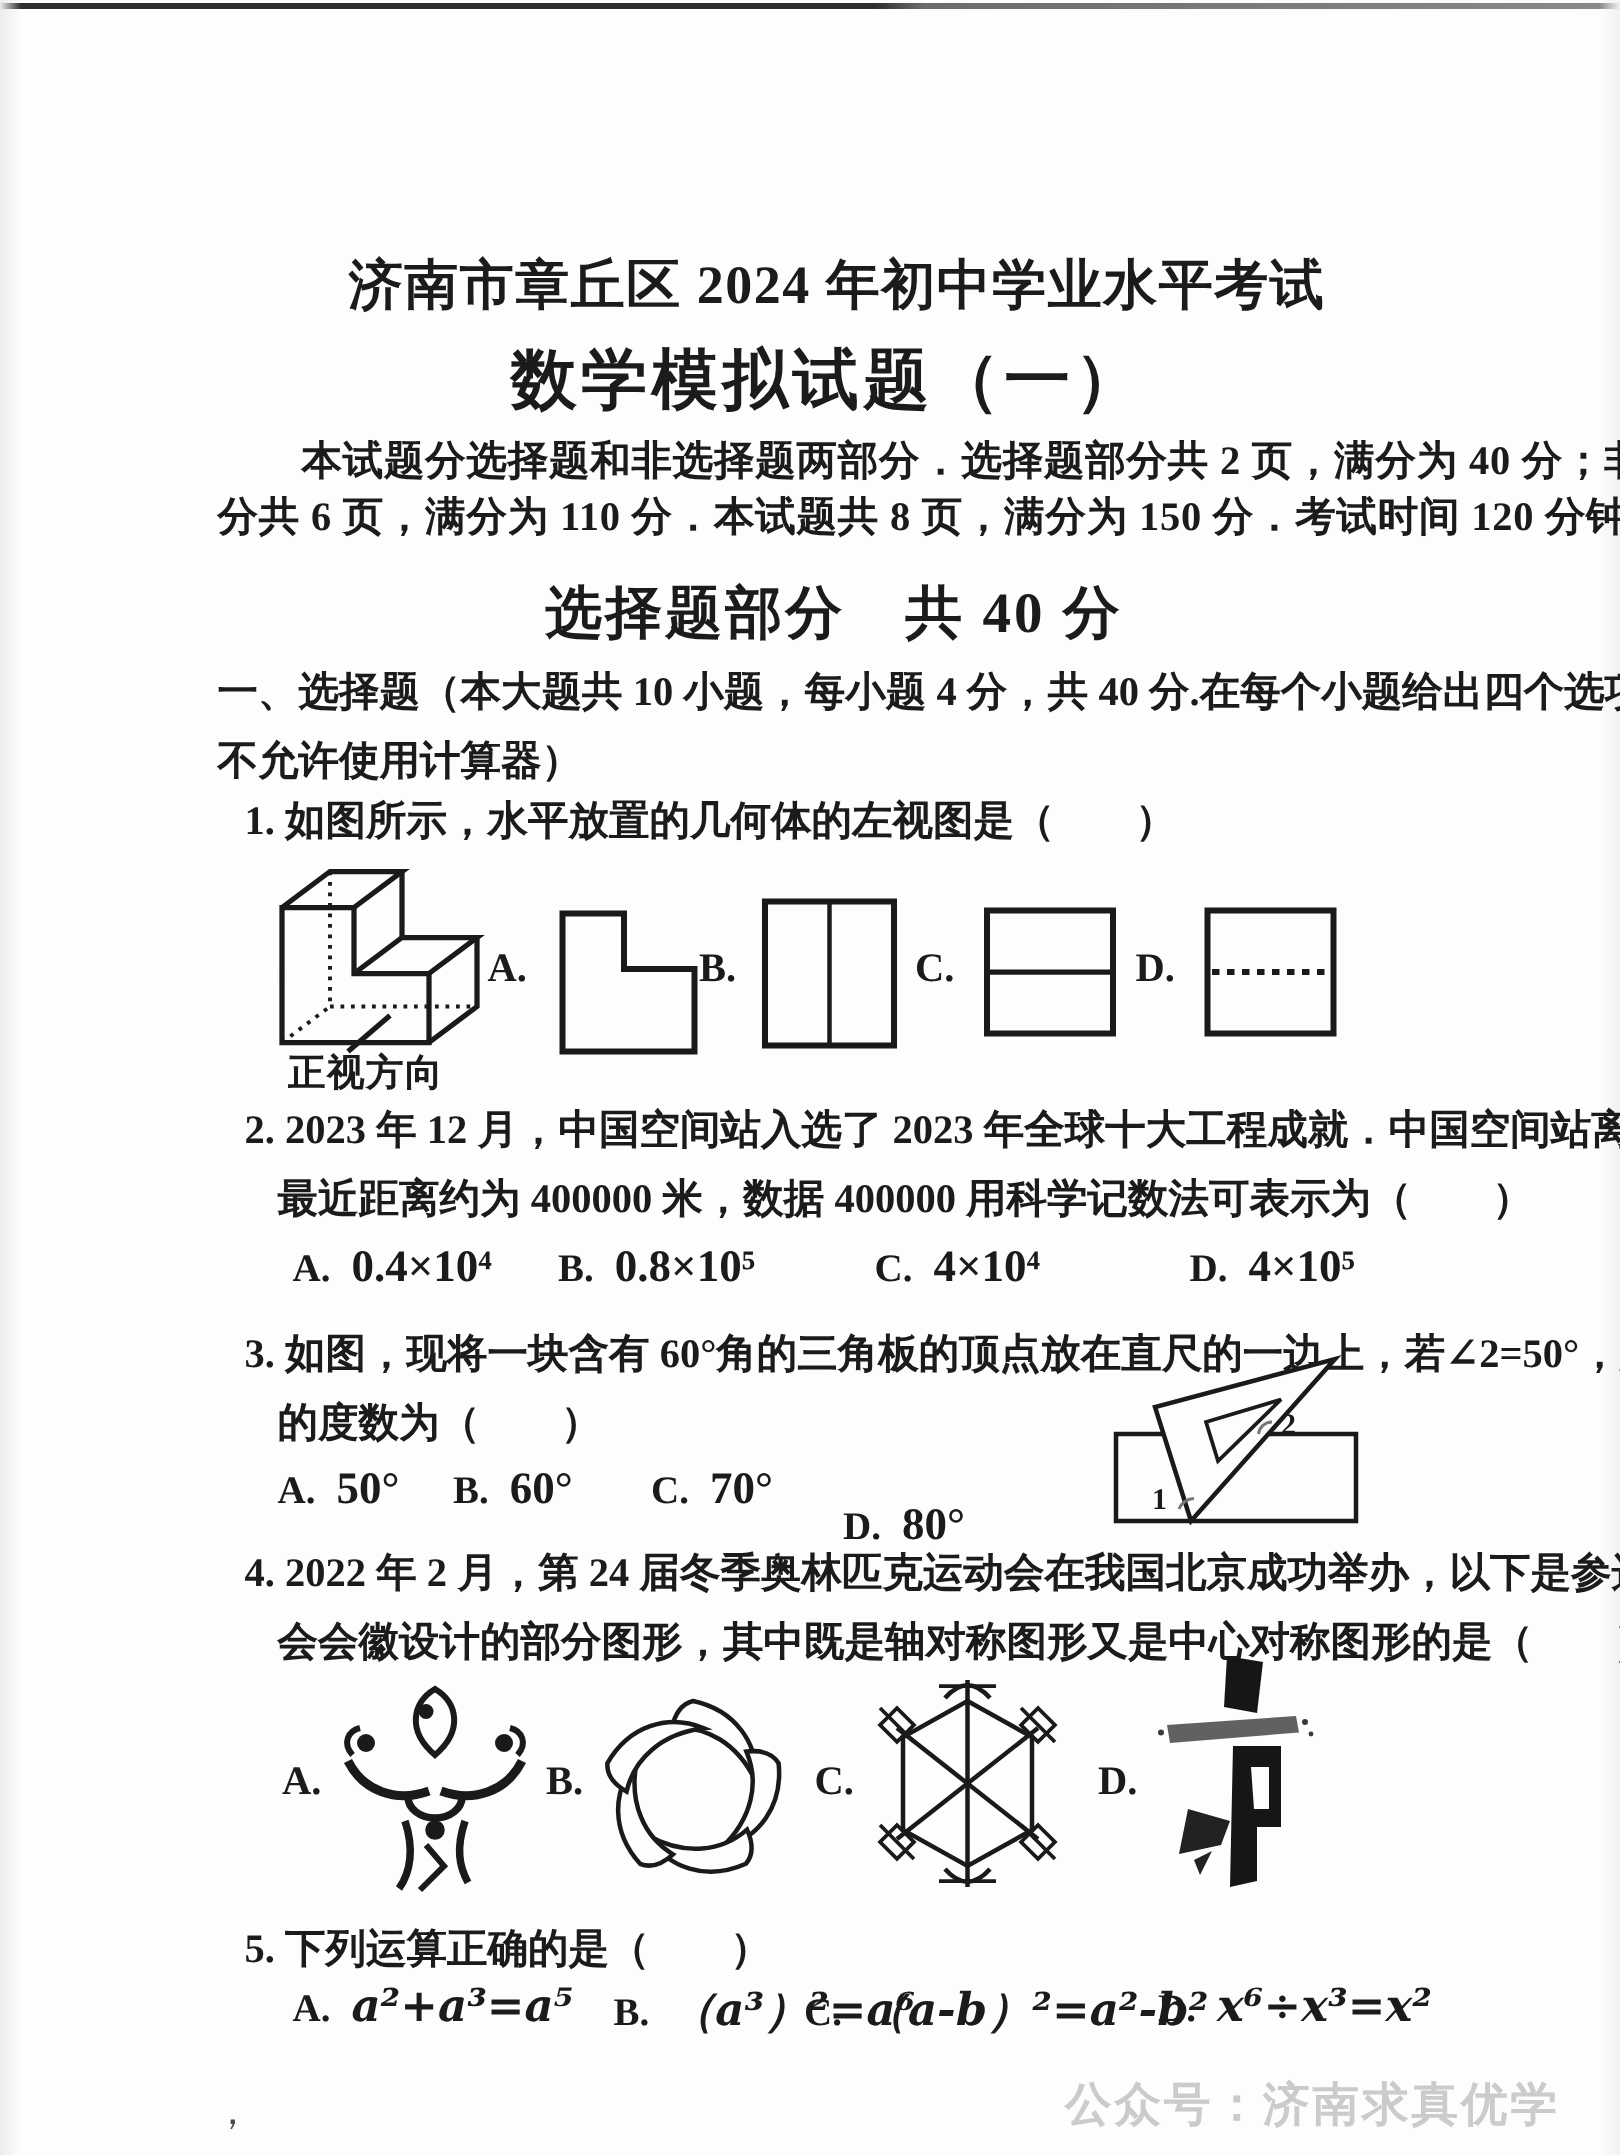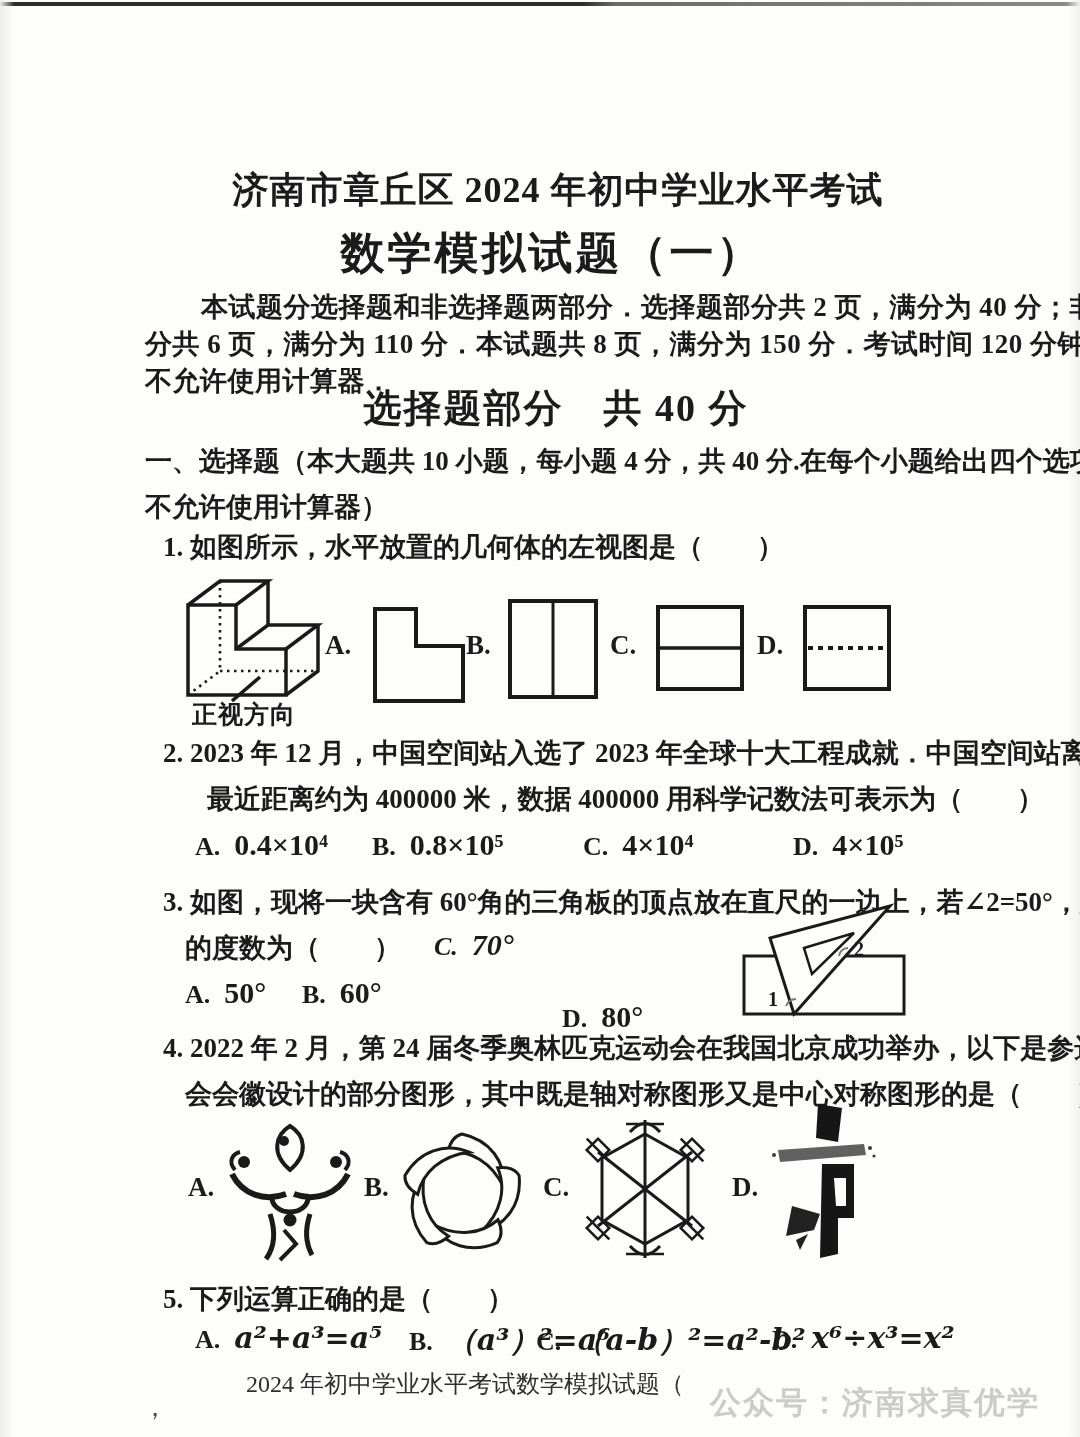--- a/index.html
+++ b/index.html
@@ -50,21 +50,20 @@
 <div class="page">
   <div class="topline"></div>
   <div class="edge-left"></div>
   <div class="edge-right"></div>
 
   <div class="abs title">济南市章丘区 2024 年初中学业水平考试</div>
   <div class="abs subtitle">数学模拟试题（一）</div>
 
   <div class="abs intro i1">本试题分选择题和非选择题两部分．选择题部分共 2 页，满分为 40 分；非选择题部</div>
   <div class="abs intro i2">分共 6 页，满分为 110 分．本试题共 8 页，满分为 150 分．考试时间 120 分钟．本考试</div>
-  <div class="abs intro i3">不允许使用计算器．</div>
 
   <div class="abs sechead">选择题部分　共 40 分</div>
 
   <div class="abs dir d1">一、选择题（本大题共 10 小题，每小题 4 分，共 40 分.在每个小题给出四个选项中，只</div>
   <div class="abs dir d2">不允许使用计算器）</div>
 
   <div class="abs qtext" style="top:529px; left:163px;">1. 如图所示，水平放置的几何体的左视图是（　　）</div>
 
   <svg class="abs" style="top:565px; left:176px;" width="158" height="138" viewBox="0 0 158 138">
     <path class="ink" stroke-width="3.5" d="M12,40 L60,40 L60,84 L110,84 L110,130 L12,130 Z"></path>
@@ -96,21 +95,21 @@
     <path class="ink" stroke-width="3.5" d="M3,44 L87,44"></path>
   </svg>
 
   <div class="abs figlabel" style="top:630px; left:757px;">D.</div>
   <svg class="abs" style="top:604px; left:802px;" width="90" height="88" viewBox="0 0 90 88">
     <rect class="ink" stroke-width="4" x="3" y="3" width="84" height="82"></rect>
     <path class="ink" stroke-width="4" stroke-dasharray="5 5" d="M6,44 L84,44"></path>
   </svg>
 
   <div class="abs qtext" style="top:735px; left:163px;">2. 2023 年 12 月，中国空间站入选了 2023 年全球十大工程成就．中国空间站离地球的</div>
-  <div class="abs qtext" style="top:781px; left:185px;margin-left:22px;">最近距离约为 400000 米，数据 400000 用科学记数法可表示为（　　）</div>
+  <div class="abs qtext" style="top:781px; left:185px;">最近距离约为 400000 米，数据 400000 用科学记数法可表示为（　　）</div>
   <div class="abs" style="top:828px; left:195px;">
     <span class="optletter">A.</span><span class="optval">0.4×10⁴</span>
   </div>
   <div class="abs" style="top:828px; left:372px;">
     <span class="optletter">B.</span><span class="optval">0.8×10⁵</span>
   </div>
   <div class="abs" style="top:828px; left:583px;">
     <span class="optletter">C.</span><span class="optval">4×10⁴</span>
   </div>
   <div class="abs" style="top:828px; left:793px;">
@@ -118,21 +117,21 @@
   </div>
 
   <div class="abs qtext" style="top:884px; left:163px;">3. 如图，现将一块含有 60°角的三角板的顶点放在直尺的一边上，若∠2=50°，那么∠1</div>
   <div class="abs qtext" style="top:930px; left:185px;">的度数为（　　）</div>
   <div class="abs" style="top:976px; left:185px;">
     <span class="optletter">A.</span><span class="optval">50°</span>
   </div>
   <div class="abs" style="top:976px; left:302px;">
     <span class="optletter">B.</span><span class="optval">60°</span>
   </div>
-  <div class="abs" style="top:928px; left:434px;font-style:italic;">
+  <div class="abs" style="top:976px; left:434px;">
     <span class="optletter">C.</span><span class="optval">70°</span>
   </div>
   <div class="abs" style="top:1000px; left:562px;">
     <span class="optletter">D.</span><span class="optval">80°</span>
   </div>
 
   <svg class="abs" style="top:896px; left:742px;" width="168" height="122" viewBox="0 0 168 122">
     <rect class="ink" stroke-width="3" x="2" y="60" width="160" height="58"></rect>
     <path stroke="#1a1a1a" stroke-width="3" fill="#fdfdfc" d="M52,118 L148,10 L28,42 Z"></path>
     <path class="ink" stroke-width="2.5" d="M62,52 L112,37 L70,78 Z"></path>
@@ -231,16 +230,15 @@
   <div class="abs" style="top:1320px; left:368px;margin-left:41px;">
     <span class="optletter">B.</span><span class="optval mathv">（a³）²=a⁶</span>
   </div>
   <div class="abs" style="top:1320px; left:536px;">
     <span class="optletter">C.</span><span class="optval mathv">（a-b）²=a²-b²</span>
   </div>
   <div class="abs" style="top:1320px; left:772px;">
     <span class="optletter">D.</span><span class="optval mathv">x⁶÷x³=x²</span>
   </div>
 
-  <div class="abs footer">2024 年初中学业水平考试数学模拟试题（</div>
   <div class="abs watermark">公众号：济南求真优学</div>
   <div class="abs stray">，</div>
 </div>
 
 </body></html>

